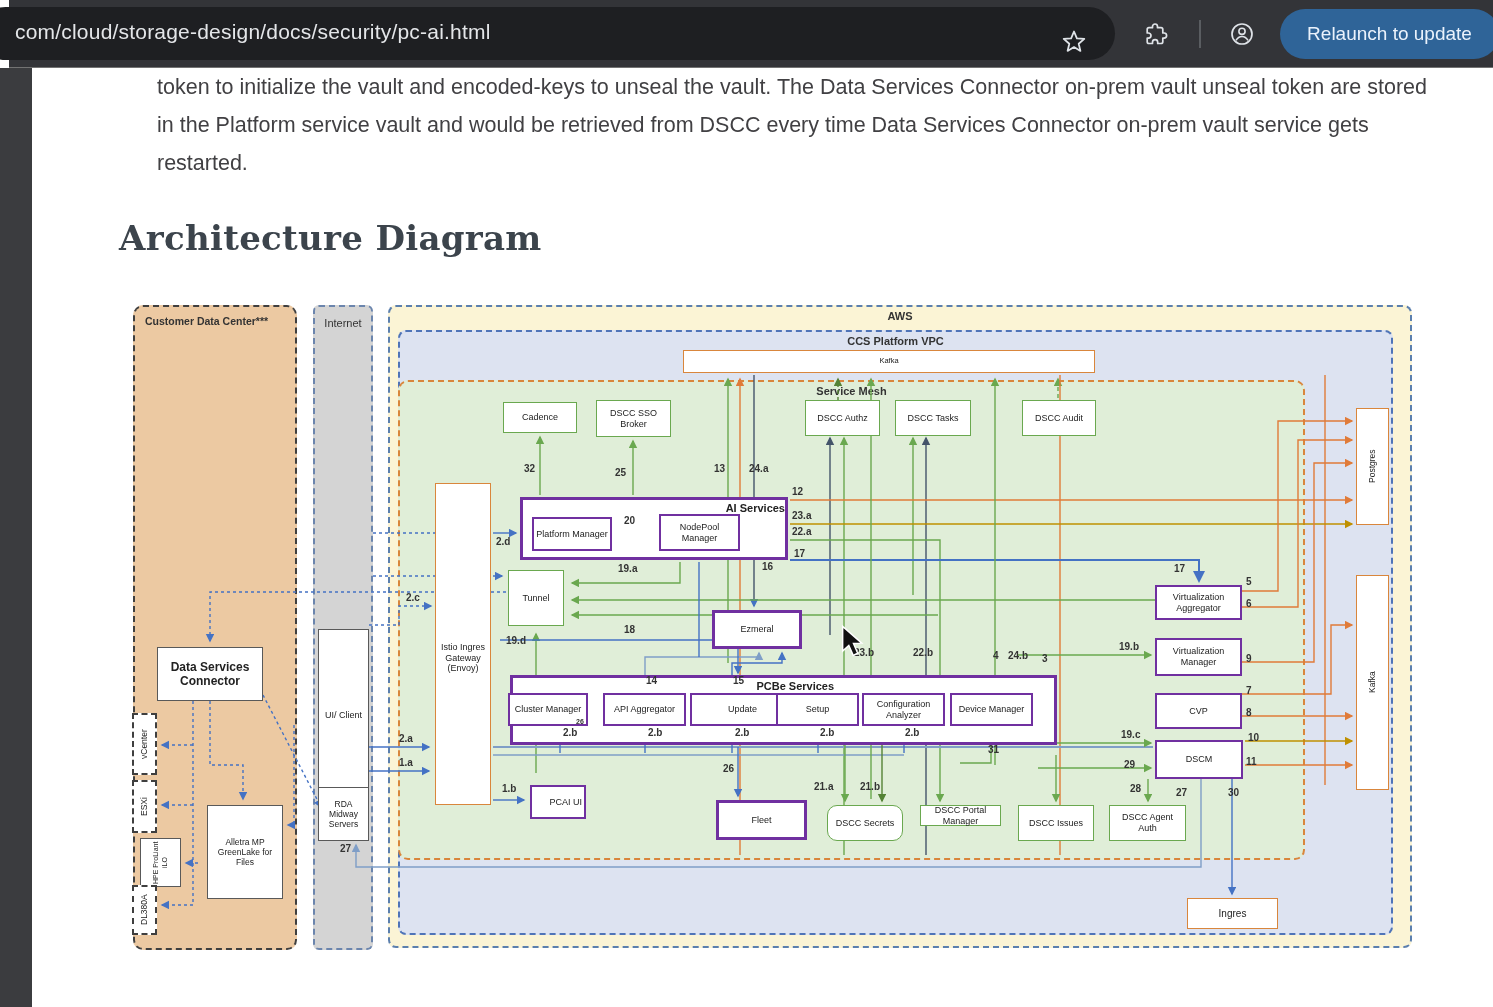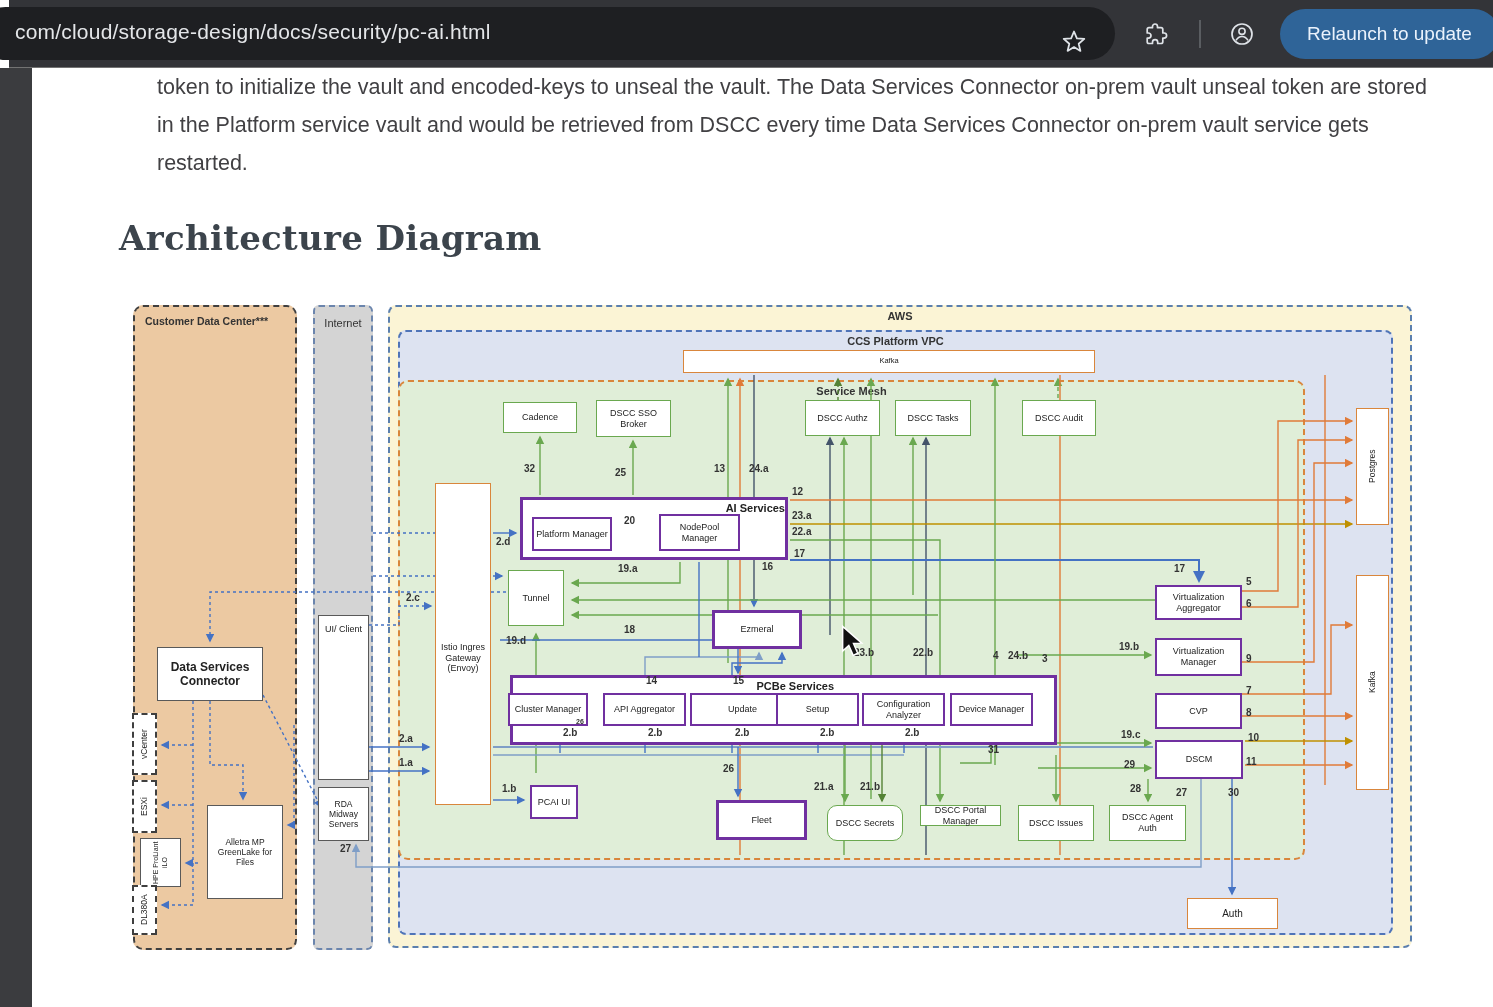--- a/index.html
+++ b/index.html
@@ -185,21 +185,21 @@
     <div class="node b-orange" style="left:565px;top:55px;width:412px;height:23px;font-size:7.5px;">
         <span>Kafka</span>
       </div>
     <div class="node b-orange vtext" style="left:1238px;top:113px;width:33px;height:117px;">
         <span>Postgres</span>
       </div>
     <div class="node b-orange vtext" style="left:1238px;top:280px;width:33px;height:215px;">
         <span>Kafka</span>
       </div>
     <div class="node b-orange" style="left:1069px;top:603px;width:91px;height:31px;font-size:10px;">
-        <span>Auth</span>
+        <span>Ingres</span>
       </div>
 
     <div class="node b-green" style="left:385px;top:107px;width:74px;height:31px;">
         <span>Cadence</span>
       </div>
     <div class="node b-green" style="left:478px;top:105px;width:75px;height:37px;">
         <span>DSCC SSO Broker</span>
       </div>
     <div class="node b-green" style="left:687px;top:105px;width:75px;height:36px;">
         <span>DSCC Authz</span>
@@ -247,21 +247,21 @@
     <div class="node b-purple" style="left:658px;top:398px;width:83px;height:33px;">
         <span>Setup</span>
       </div>
     <div class="node b-purple" style="left:744px;top:398px;width:83px;height:33px;">
         <span>Configuration Analyzer</span>
       </div>
     <div class="node b-purple" style="left:832px;top:398px;width:83px;height:33px;">
         <span>Device Manager</span>
       </div>
 
-    <div class="node b-purple" style="left:412px;top:490px;width:48px;height:34px;">
+    <div class="node b-purple" style="left:412px;top:490px;width:56px;height:34px;justify-content:flex-end;">
         <span>PCAI UI</span>
       </div>
     <div class="node b-purple-th" style="left:598px;top:505px;width:91px;height:40px;">
         <span>Fleet</span>
       </div>
     <div class="node b-green" style="left:709px;top:510px;width:76px;height:36px;border-radius:10px;">
         <span>DSCC Secrets</span>
       </div>
     <div class="node b-green" style="left:802px;top:510px;width:81px;height:21px;">
         <span>DSCC Portal Manager</span>
@@ -298,21 +298,21 @@
     <div class="node b-dark vtext" style="left:22px;top:543px;width:41px;height:49px;font-size:7px;">
         <span>HPE ProLiant iLO</span>
       </div>
     <div class="node b-dash vtext" style="left:14px;top:590px;width:25px;height:50px;">
         <span>DL380A</span>
       </div>
     <div class="node b-dark" style="left:89px;top:510px;width:76px;height:94px;font-size:8.5px;">
         <span>Alletra MP GreenLake for Files</span>
       </div>
 
-    <div class="node b-dark" style="left:200px;top:320px;width:51px;height:165px;align-items:flex-start;padding-top:8px;">
+    <div class="node b-dark" style="left:200px;top:334px;width:51px;height:165px;align-items:center;padding-top:8px;">
         <span>UI/ Client</span>
       </div>
     <div class="node b-dark" style="left:200px;top:492px;width:51px;height:54px;font-size:8.5px;">
         <span>RDA Midway Servers</span>
       </div>
 
     <span class="el" style="left:406px;top:168px">32</span>
     <span class="el" style="left:497px;top:172px">25</span>
     <span class="el" style="left:596px;top:168px">13</span>
     <span class="el" style="left:631px;top:168px">24.a</span>

